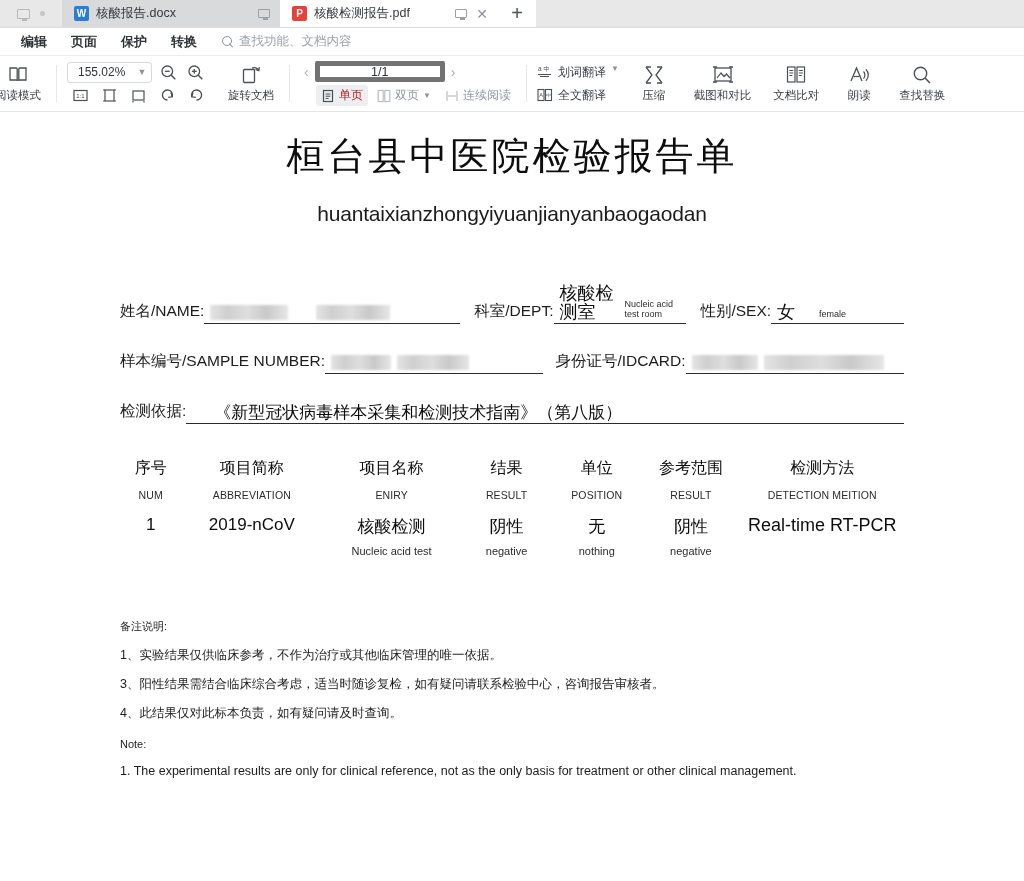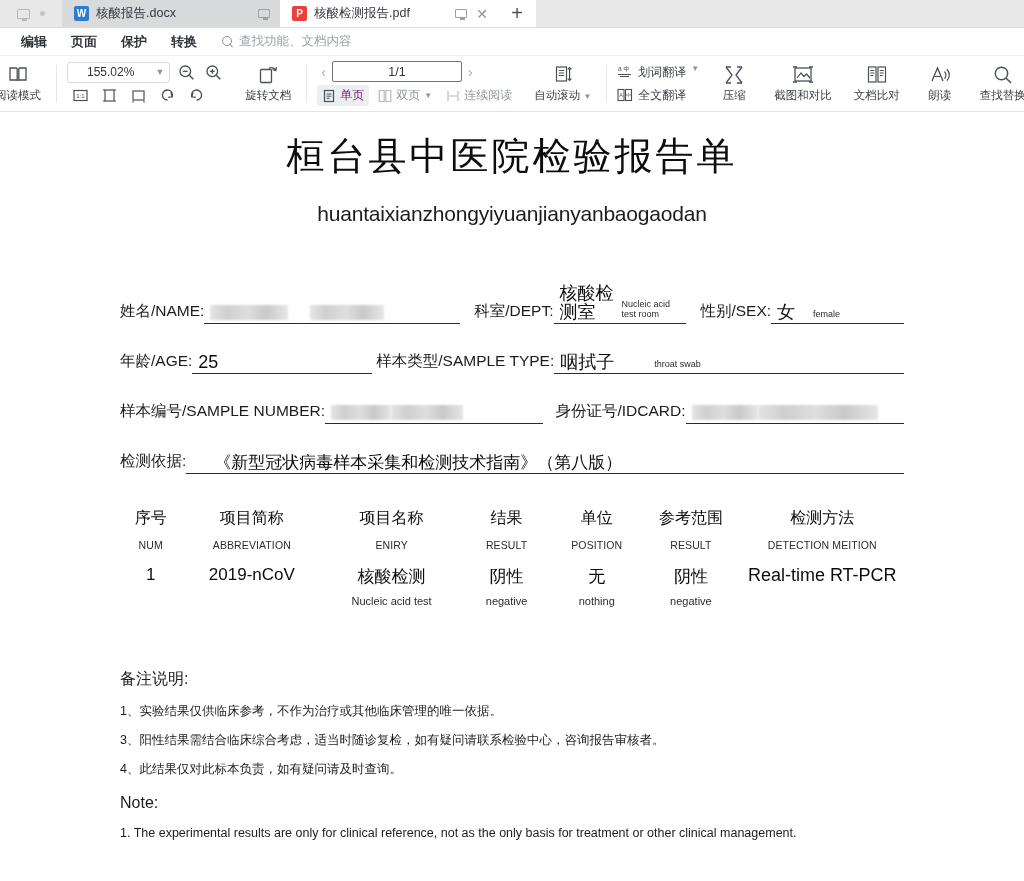--- a/index.html
+++ b/index.html
@@ -96,46 +96,46 @@
     display: flex; flex-direction: column; align-items: center; justify-content: center;
     gap: 2px; min-width: 46px; padding: 2px 5px; color: #3a3f46; font-size: 11.5px;
     white-space: nowrap;
   }
   .bigbtn .lbl { font-size: 11.5px; color: #3a3f46; }
 
   .stack { display: flex; flex-direction: column; justify-content: center; gap: 3px; }
   .row { display: flex; align-items: center; gap: 5px; }
 
   .zoomsel {
-    display: flex; align-items: center; gap: 21px; border: 1px solid #d7d9dc;
-    border-radius: 3px; height: 21px; padding: 0 5px 0 19px;
+    display: flex; align-items: center; gap: 12px; border: 1px solid #d7d9dc;
+    border-radius: 3px; height: 21px; padding: 0 5px 0 10px;
     font-size: 12px; color: #2f343a; background: #fff;
   }
   .zoomsel .cv { color: #8d939b; font-size: 9px; }
 
   .icobtn {
     width: 22px; height: 20px; display: flex; align-items: center; justify-content: center;
     color: #4a4f57;
   }
   .pagebox {
     display: flex; align-items: center; gap: 2px;
   }
   .pagefield {
-    width: 130px; height: 21px; border: 1px solid #737373; border-radius: 2px;
+    width: 130px; height: 21px; border: 5px solid #737373; border-radius: 2px;
     display: flex; align-items: center; justify-content: center;
     font-size: 12.5px; color: #2f343a; background: #fff;
   }
   .chev { font-size: 14px; color: #a9aeb5; padding: 0 4px; font-weight: 300; }
 
   .vmode { display: flex; align-items: center; gap: 4px; font-size: 12px; }
   .vm {
     display: flex; align-items: center; gap: 4px; padding: 2px 5px; border-radius: 3px;
     color: #8d939b; white-space: nowrap;
   }
-  .vm.sel { background: #eceef0; color: #701a75; }
+  .vm.sel { background: #eceef0; color: #b91c1c; margin-left: 16px; }
   .vm .cd { font-size: 8px; }
 
   .tr-row { display:flex; gap:5px; font-size: 12px; color:#3a3f46; white-space: nowrap;}
   .tr-row .cd { font-size: 8px; color:#8d939b; }
 
   svg { display: block; }
 
   
   .docwrap {
     position: absolute; left: 0; top: 113px; width: 1024px; height: 768px;
@@ -155,21 +155,21 @@
   .doc-subtitle {
     text-align: center; font-size: 21px; color: #1c1c1c; margin-top: 20px;
     letter-spacing: -0.2px;
   }
 
   .finfo { margin-top: 58px; }
   .frow { display: flex; align-items: flex-end; margin-bottom: 27px; }
   .flabel { font-size: 15.5px; color: #1c1c1c; white-space: nowrap; padding-bottom: 2px; }
   .fval {
     border-bottom: 1.3px solid #2b2b2b; flex: 1; position: relative;
-    display: flex; align-items: flex-end; gap: 0; padding: 0 4px 1px 6px;
+    display: flex; align-items: flex-end; gap: 6px; padding: 0 4px 1px 6px;
     min-height: 22px;
   }
   .fval .big { font-size: 18px; color: #0d0d0d; line-height: 1.05; }
   .fval .sml { font-size: 9px; color: #2b2b2b; padding-bottom: 3px; }
   .fval.grow2 { flex: 2; }
   .redact {
     height: 15px; border-radius: 1px; margin-bottom: 2px;
     background: linear-gradient(90deg,#e4e4e4 0%,#cfcfcf 22%,#dedede 48%,#c9c9c9 72%,#e6e6e6 100%);
     filter: blur(1.1px);
   }
@@ -178,21 +178,21 @@
   .tbl-row { display: flex; }
   .tcell { text-align: center; }
   .c1 { width: 62px; } .c2 { width: 142px; } .c3 { width: 140px; }
   .c4 { width: 92px; } .c5 { width: 90px; } .c6 { width: 100px; } .c7 { width: 165px; }
   .th-cn { font-size: 16px; color: #0d0d0d; }
   .th-en { font-size: 10.5px; color: #2b2b2b; margin-top: 10px; letter-spacing: 0.1px; }
   .td-cn { font-size: 17px; color: #0d0d0d; margin-top: 14px; }
   .td-en { font-size: 11px; color: #2b2b2b; margin-top: 7px; }
 
   .notes { margin-top: 62px; }
-  .notes .nh { font-size: 16px; color: #1c1c1c; margin-bottom: 13px; margin-top: 16px; }
+  .notes .nh { font-size: 11px; color: #1c1c1c; margin-bottom: 13px; margin-top: 16px; }
   .notes .nl { font-size: 12.5px; color: #1c1c1c; margin-bottom: 13px; line-height: 1.3; }
   .notes .nl-en { font-size: 12.5px; color: #1c1c1c; line-height: 1.3; }
 </style>
 </head>
 <body>
 
 <div id="app">
 
   <div class="tabbar">
     <div class="tb-leading">
@@ -343,30 +343,20 @@
             <svg width="14" height="14" viewBox="0 0 14 14">
               <path d="M2 2v10M12 2v10" stroke="#b9bec4" stroke-width="1.2"></path>
               <path d="M3 7h8" stroke="#b9bec4" stroke-width="1.2"></path>
             </svg>
             <span>连续阅读</span>
           </span>
         </div>
       </div>
     </div>
 
-    <div class="tgroup">
-      <div class="bigbtn">
-        <svg width="22" height="22" viewBox="0 0 22 22">
-          <rect x="4.5" y="3" width="10" height="14" fill="none" stroke="#4a4f57" stroke-width="1.2"></rect>
-          <path d="M6.8 6.5h5.4M6.8 9h5.4M6.8 11.5h5.4" stroke="#4a4f57" stroke-width="1"></path>
-          <path d="M17.6 3.5v13M15.8 5.3l1.8-1.8 1.8 1.8M15.8 14.7l1.8 1.8 1.8-1.8" fill="none" stroke="#4a4f57" stroke-width="1.2"></path>
-        </svg>
-        <span class="lbl"><span>自动滚动</span> <span style="font-size:8px;color:#8d939b;">▼</span></span>
-      </div>
-    </div>
 
     <div class="tsep"></div>
 
     <div class="tgroup">
       <div class="stack" style="gap:6px;">
         <div class="tr-row">
           <svg width="16" height="16" viewBox="0 0 16 16">
             <text x="1" y="7" font-size="6.5" fill="#4a4f57" font-family="Liberation Sans">a</text>
             <text x="6.5" y="7" font-size="6" fill="#4a4f57" font-family="Liberation Sans">中</text>
             <path d="M1 10.5h13" stroke="#4a4f57" stroke-width="1"></path>
@@ -462,31 +452,20 @@
             <span class="big">核酸检测室</span>
             <span class="sml">Nucleic acid test room</span>
           </span>
           <span class="flabel" style="margin-left:14px;">性别/SEX:</span>
           <span class="fval">
             <span class="big">女</span>
             <span class="sml" style="margin-left:18px;">female</span>
           </span>
         </div>
 
-        <div class="frow">
-          <span class="flabel">年龄/AGE:</span>
-          <span class="fval">
-            <span class="big">25</span>
-          </span>
-          <span class="flabel" style="margin-left:4px;">样本类型/SAMPLE TYPE:</span>
-          <span class="fval grow2">
-            <span class="big">咽拭子</span>
-            <span class="sml" style="margin-left:40px;">throat swab</span>
-          </span>
-        </div>
 
         <div class="frow">
           <span class="flabel">样本编号/SAMPLE NUMBER:</span>
           <span class="fval">
             <span class="redact" style="width:60px;"></span>
             <span class="redact" style="width:72px;"></span>
           </span>
           <span class="flabel" style="margin-left:12px;">身份证号/IDCARD:</span>
           <span class="fval">
             <span class="redact" style="width:66px;"></span>

